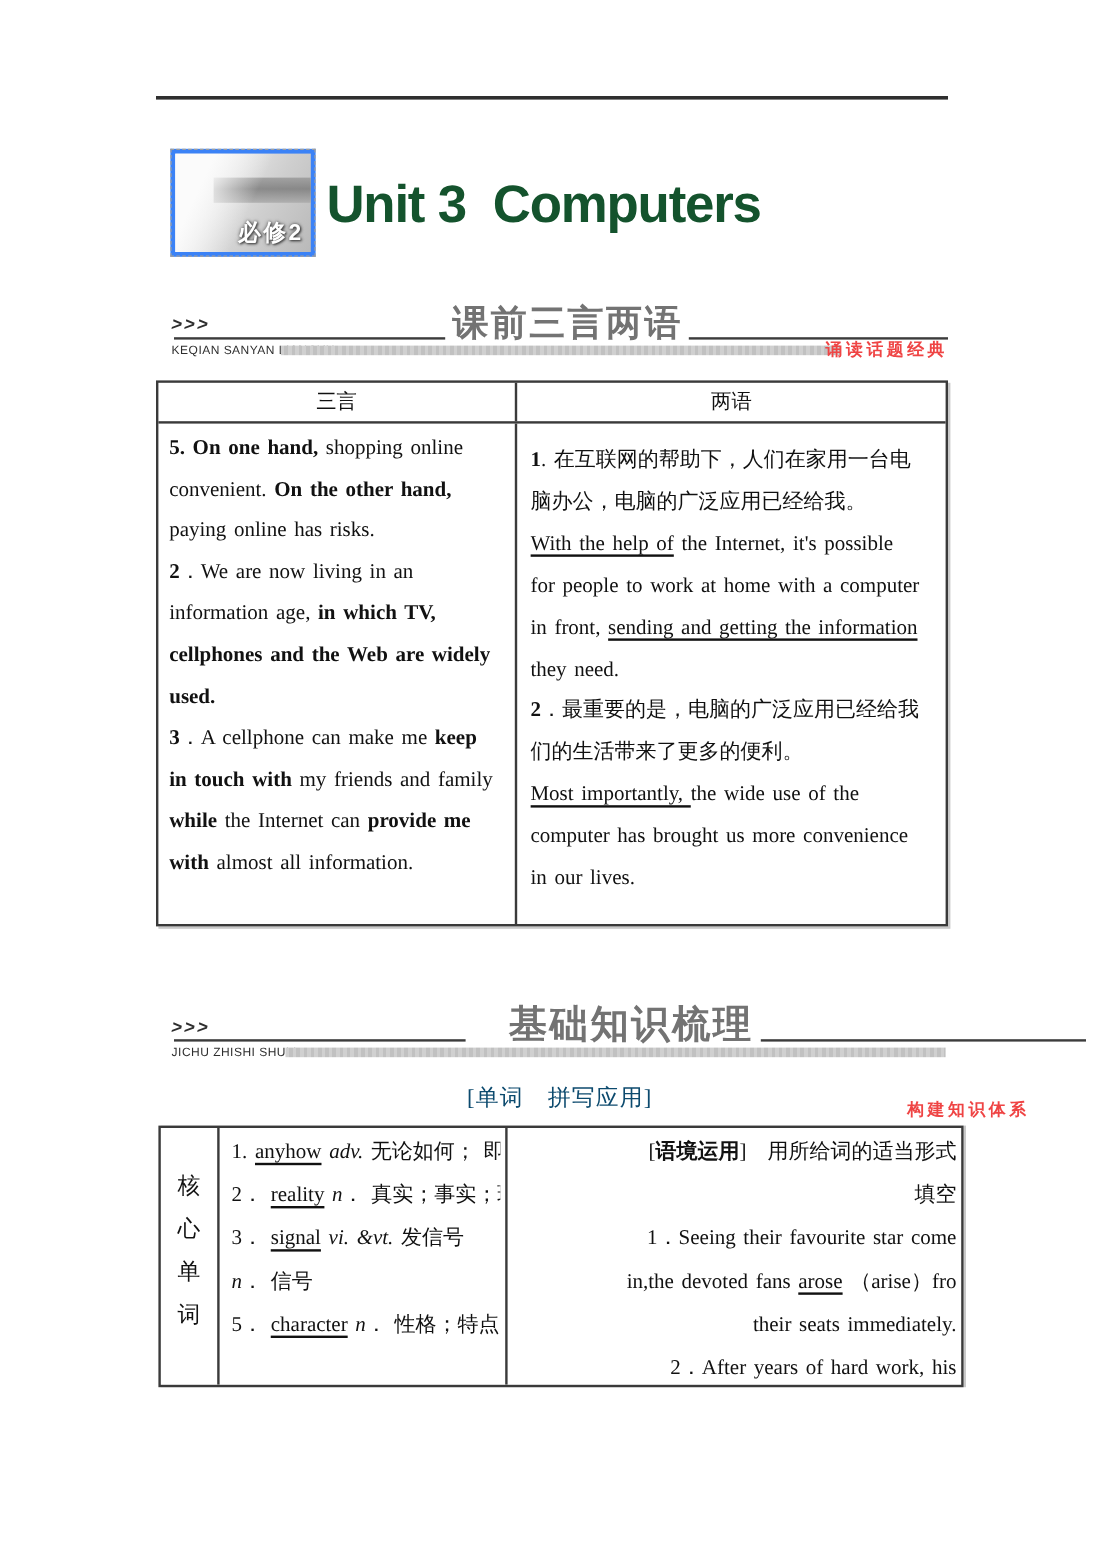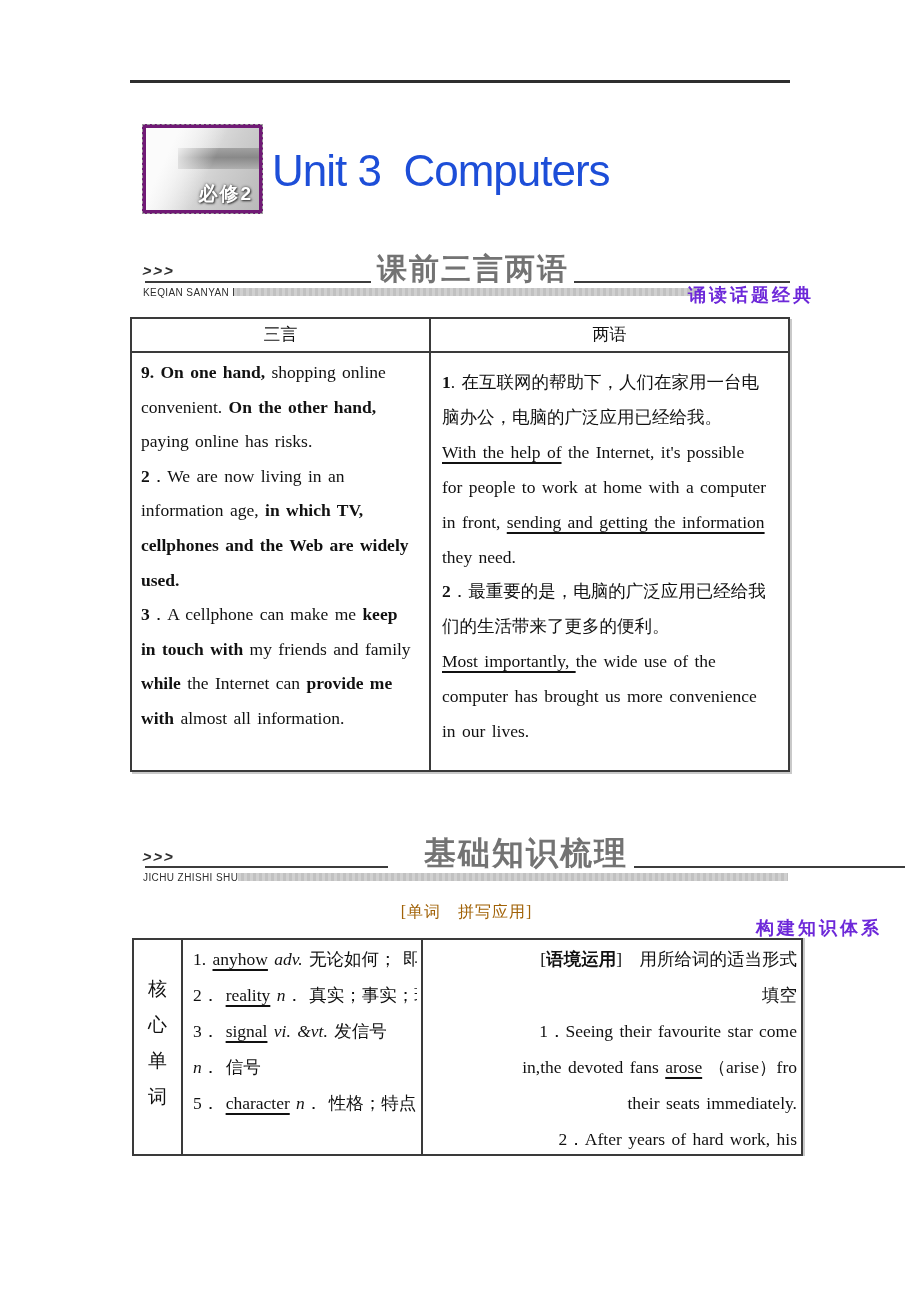--- a/index.html
+++ b/index.html
@@ -6,21 +6,21 @@
   html,body { background:#ffffff; }
   .page {
     position:relative; width:920px; height:1302px; margin:0 auto;
     background:#ffffff; color:#111;
     font-family:"Liberation Serif", serif; overflow:hidden;
   }
   
   .top-rule { position:absolute; left:130px; top:80px; width:660px; height:3px; background:#2f2f2f; }
   .badge {
     position:absolute; left:142px; top:124px; width:121px; height:90px;
-    border:1px dashed #9f9f9f; padding:3px; background:#701a75;
+    border:1px dashed #9f9f9f; padding:3px; background:#3b82f6;
   }
   .badge-img {
     position:relative; width:100%; height:100%; overflow:hidden;
     background:linear-gradient(120deg,#f6f6f6 0%,#e4e4e4 35%,#cfcfcf 62%,#b9b9b9 100%);
   }
   .badge-trees {
     position:absolute; top:24%; left:28%; width:74%; height:26%;
     background:linear-gradient(180deg,#9a9a9a 0%,#7d7d7d 45%,#ababab 100%);
     opacity:.85;
   }
@@ -29,22 +29,22 @@
     background:linear-gradient(115deg,#fbfbfb 22%, rgba(251,251,251,0) 55%);
   }
   .badge-label {
     position:absolute; right:6px; bottom:3px;
     font-family:"Liberation Sans", sans-serif; font-weight:bold; font-size:19px;
     color:#ffffff; letter-spacing:2px;
     text-shadow:0 0 3px #4a4a4a, 1px 1px 2px #3a3a3a;
   }
   .unit-title {
     position:absolute; left:272px; top:146px;
-    font-family:"Liberation Sans", sans-serif; font-weight:normal;
-    font-size:44px; letter-spacing:-1px; color:#1d4ed8; white-space:pre;
+    font-family:"Liberation Sans", sans-serif; font-weight:bold;
+    font-size:44px; letter-spacing:-1px; color:#14532d; white-space:pre;
   }
   
   .chevrons {
     position:absolute; font-family:"Liberation Sans", sans-serif;
     font-size:15px; font-weight:bold; color:#2e2e2e; letter-spacing:2px;
     transform:skewX(-12deg);
   }
   .hline { position:absolute; height:2px; background:#3c3c3c; }
   .banner-title {
     position:absolute; font-family:"Liberation Sans", sans-serif;
@@ -53,42 +53,42 @@
   .banner-sub {
     position:absolute; font-family:"Liberation Sans", sans-serif;
     font-size:10px; color:#2e2e2e; letter-spacing:.4px; white-space:nowrap;
   }
   .gray-bar {
     position:absolute; height:8px;
     background:repeating-linear-gradient(90deg,#d0d0d0 0 3px,#c1c1c1 3px 6px);
   }
   .banner-note {
     position:absolute; font-family:"Liberation Sans", sans-serif;
-    font-size:18px; font-weight:600; color:#6d28d9; letter-spacing:3px; white-space:nowrap;
+    font-size:14px; font-weight:600; color:#ef4444; letter-spacing:3px; white-space:nowrap;
   }
   
   .b1-chev { left:143px; top:262px; }
   .b1-line-l { left:145px; top:281px; width:226px; }
   .b1-title { left:377px; top:249px; font-size:30px; }
   .b1-line-r { left:574px; top:281px; width:216px; }
   .b1-sub { left:143px; top:287px; }
   .b1-bar { left:234px; top:288px; width:466px; }
   .b1-note { left:688px; top:283px; }
   
   .b2-chev { left:143px; top:848px; }
   .b2-line-l { left:145px; top:866px; width:243px; }
   .b2-title { left:424px; top:832px; font-size:32px; }
   .b2-line-r { left:634px; top:866px; width:271px; }
   .b2-sub { left:143px; top:872px; }
   .b2-bar { left:238px; top:873px; width:550px; }
   .b2-note { left:756px; top:868px;margin-top:48px; }
   
   .section-label {
     position:absolute; left:130px; top:902px; width:673px; text-align:center;
-    font-size:16px; color:#a16207; letter-spacing:1px;
+    font-size:19px; color:#0c4a6e; letter-spacing:1px;
   }
   
   .tline { white-space:nowrap; overflow:hidden; word-spacing:2px; }
   .b { font-weight:bold; }
   .u { text-decoration:underline; text-underline-offset:4px; text-decoration-thickness:1.5px; }
   .i { font-style:italic; }
   
   .table1 {
     position:absolute; left:130px; top:317px; width:660px;
     border:2px solid #3a3a3a; background:#fff;
@@ -149,21 +149,21 @@
   <div class="gray-bar b1-bar"></div>
   <div class="banner-note b1-note">诵读话题经典</div>
 
   <div class="table1">
     <div class="t1-head">
       <div class="t1-h1">三言</div>
       <div class="t1-h2">两语</div>
     </div>
     <div class="t1-body">
       <div class="t1-c1">
-          <div class="tline"><span class="b">9. On one hand,</span><span>  shopping online</span></div>
+          <div class="tline"><span class="b">5. On one hand,</span><span>  shopping online</span></div>
           <div class="tline"><span>convenient. </span><span class="b">On the other hand,</span></div>
           <div class="tline"><span>paying online has risks.</span></div>
           <div class="tline"><span class="b">2</span><span>．We are now living in an</span></div>
           <div class="tline"><span>information age, </span><span class="b">in which TV,</span></div>
           <div class="tline"><span class="b">cellphones and the Web are widely</span></div>
           <div class="tline"><span class="b">used.</span></div>
           <div class="tline"><span class="b">3</span><span>．A cellphone can make me </span><span class="b">keep</span></div>
           <div class="tline"><span class="b">in touch with</span><span> my friends and family</span></div>
           <div class="tline"><span class="b">while</span><span> the Internet can </span><span class="b">provide me</span></div>
           <div class="tline"><span class="b">with</span><span> almost all information.</span></div>

